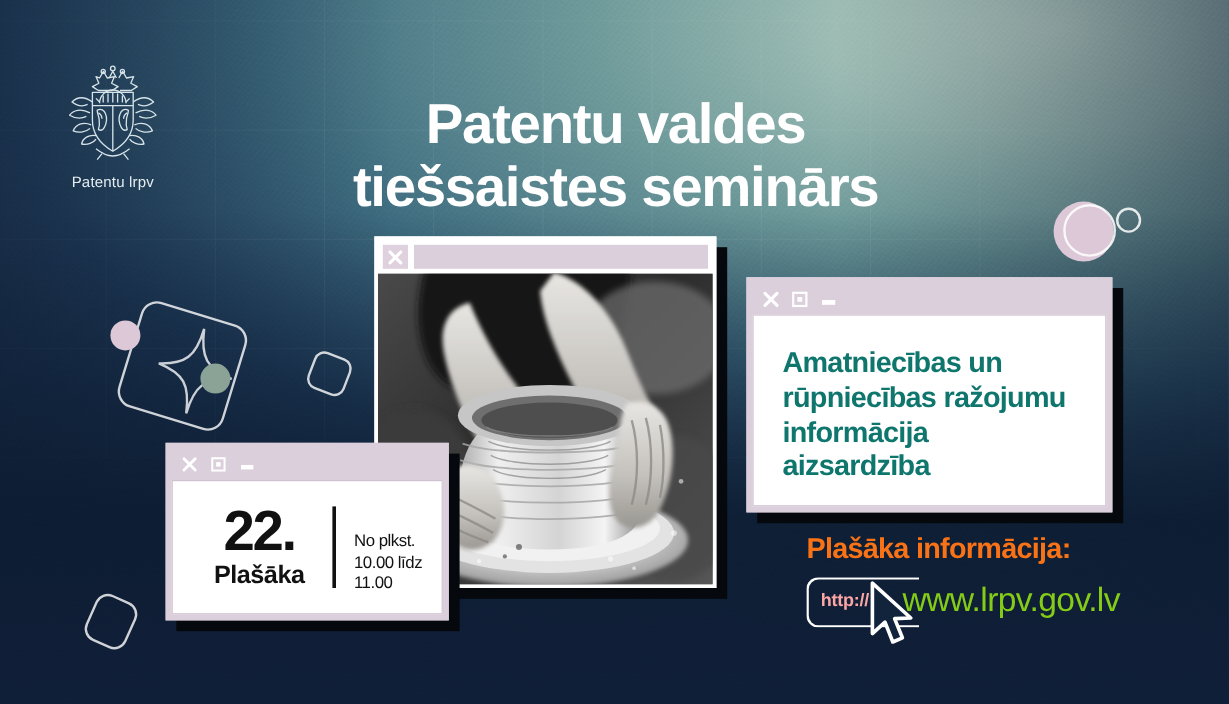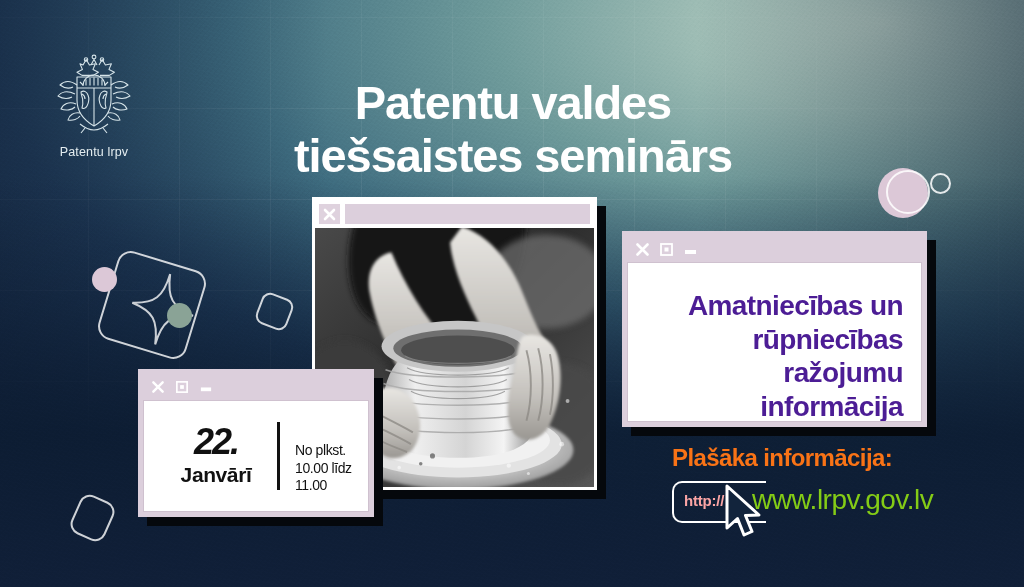--- a/index.html
+++ b/index.html
@@ -93,30 +93,30 @@
 
   
   .photo{
     width:100%; height:100%; position:relative; overflow:hidden;
     background:#6a6a6a;
   }
 
   
   .date-inner{ display:flex; align-items:center; height:100%; padding:13px 14px 13px 20px; }
   .date-left{ flex:0 0 auto; width:104px; text-align:center; color:#111; }
-  .date-num{ font-size:36px; font-weight:700; line-height:.92; letter-spacing:-2px;font-style:italic; }
+  .date-num{ font-size:47px; font-weight:700; line-height:.92; letter-spacing:-2px; }
   .date-mon{ font-size:21px; font-weight:700; margin-top:5px; letter-spacing:-.4px; }
   .date-rule{ flex:0 0 auto; width:3px; align-self:stretch; margin:8px 15px 8px 9px; background:#111; }
   .date-right{ flex:1 1 auto; color:#111; font-size:14px; line-height:1.26; letter-spacing:-.4px;margin-top:25px; }
 
   
   .topic-inner{ padding:26px 18px 20px 24px; }
   .topic-text{
-    color:#4c1d95; font-size:28px; font-weight:700;
-    line-height:1.20; letter-spacing:-.6px;text-align:right;
+    color:#0f766e; font-size:24px; font-weight:700;
+    line-height:1.20; letter-spacing:-.6px;
   }
 
   
   #info{ position:absolute; left:672px; top:446px; width:340px; }
   #info .info-head{
     color:#f97316; font-size:24px; font-weight:700; letter-spacing:-.6px;
     line-height:1; margin-bottom:9px; white-space:nowrap;
   }
   #info .urlrow{ position:relative; height:48px; }
   #info .addrbar{
@@ -380,21 +380,21 @@
         <div class="tbtn">
           <svg width="14" height="14" viewBox="0 0 15 15">
             <rect x="2" y="8" width="11" height="4" fill="#fff"></rect>
           </svg>
         </div>
       </div>
       <div class="body-white">
         <div class="date-inner">
           <div class="date-left">
             <div class="date-num">22.</div>
-            <div class="date-mon">Janvārī</div>
+            <div class="date-mon">Plašāka</div>
           </div>
           <div class="date-rule"></div>
           <div class="date-right">
             <div>No plkst.</div>
             <div>10.00 līdz</div>
             <div>11.00</div>
           </div>
         </div>
       </div>
     </div>

